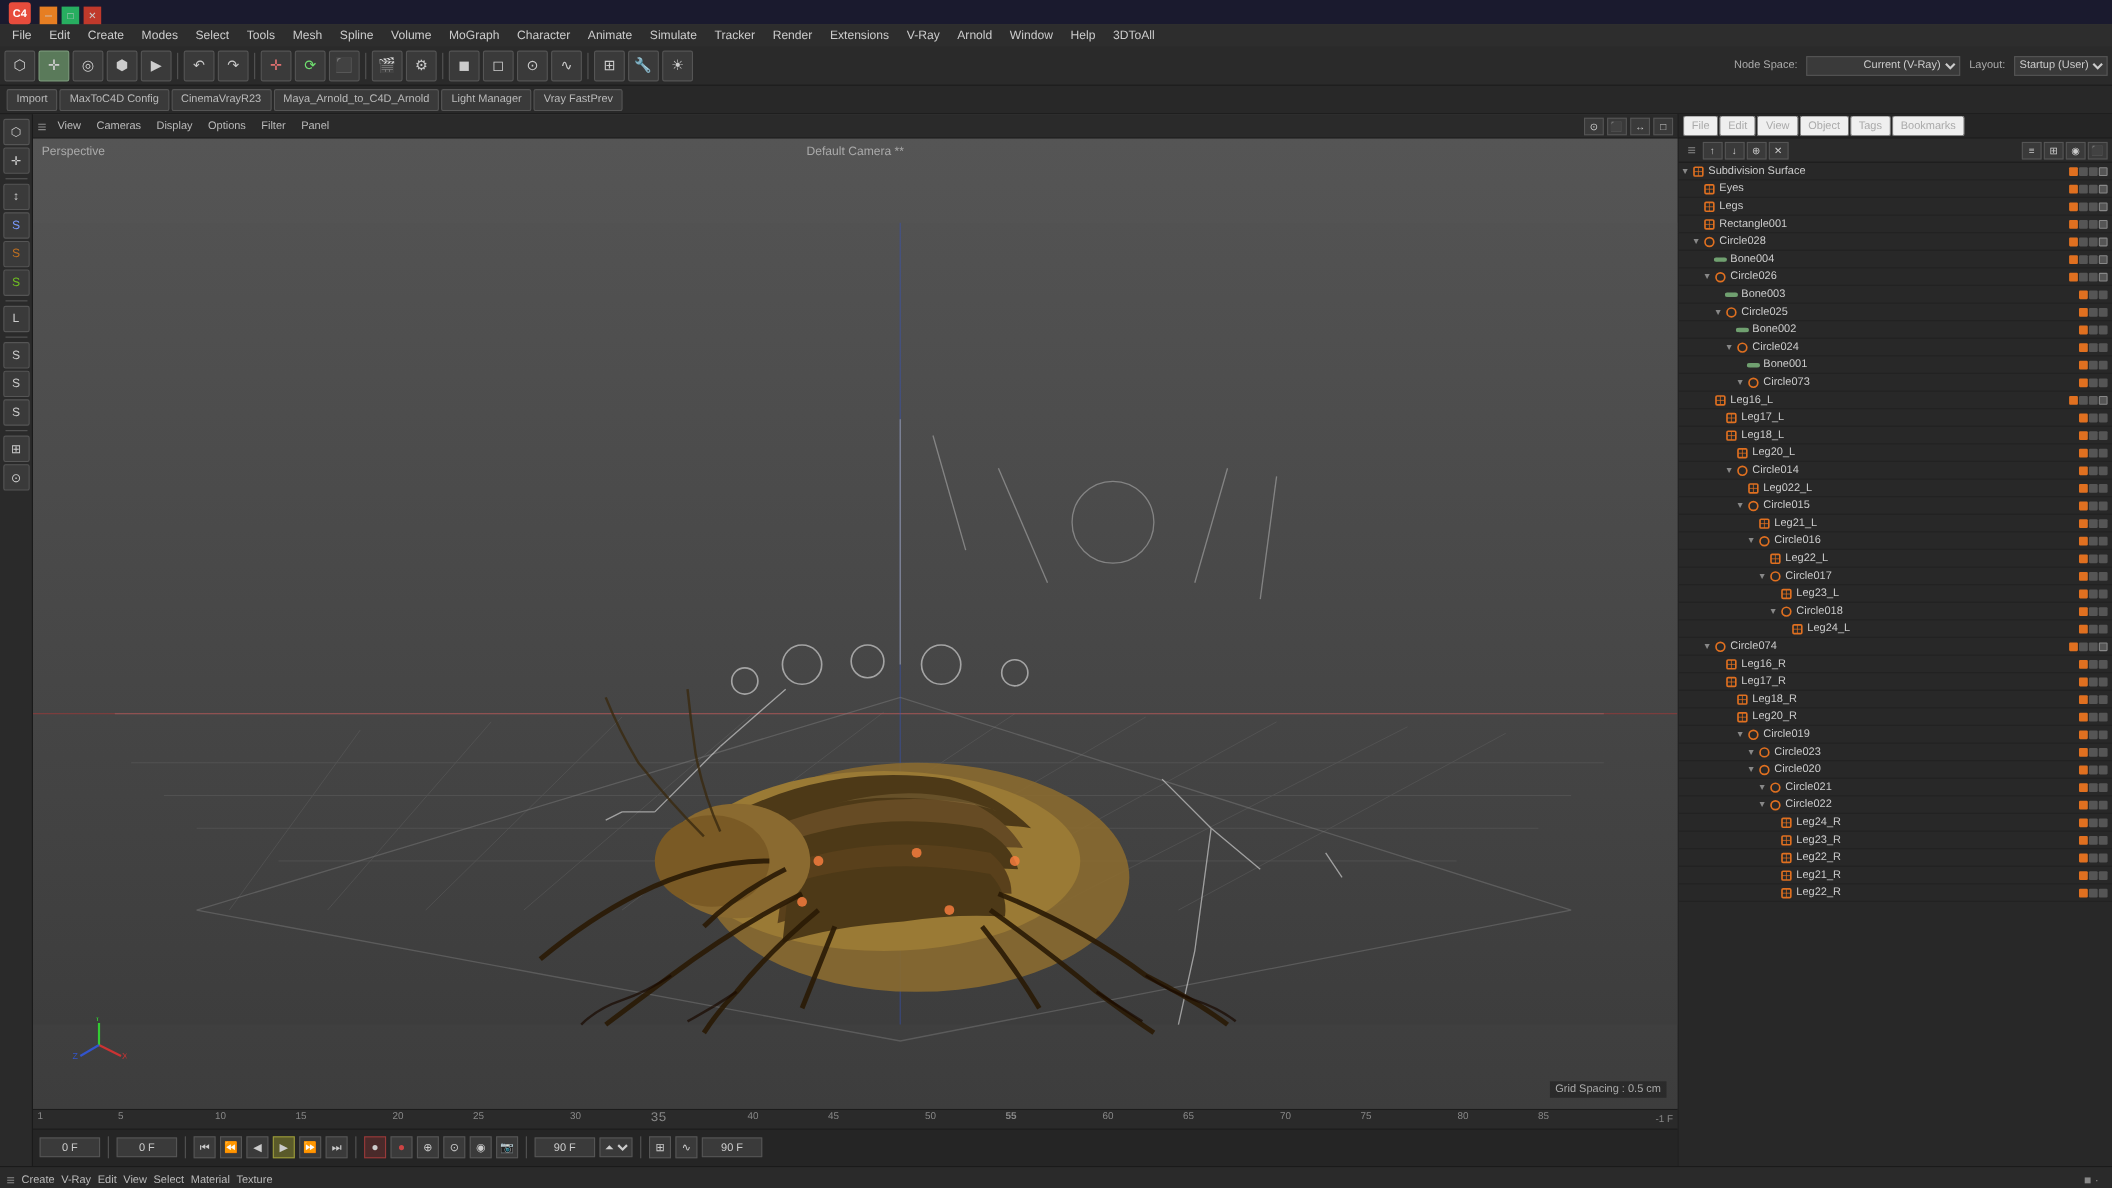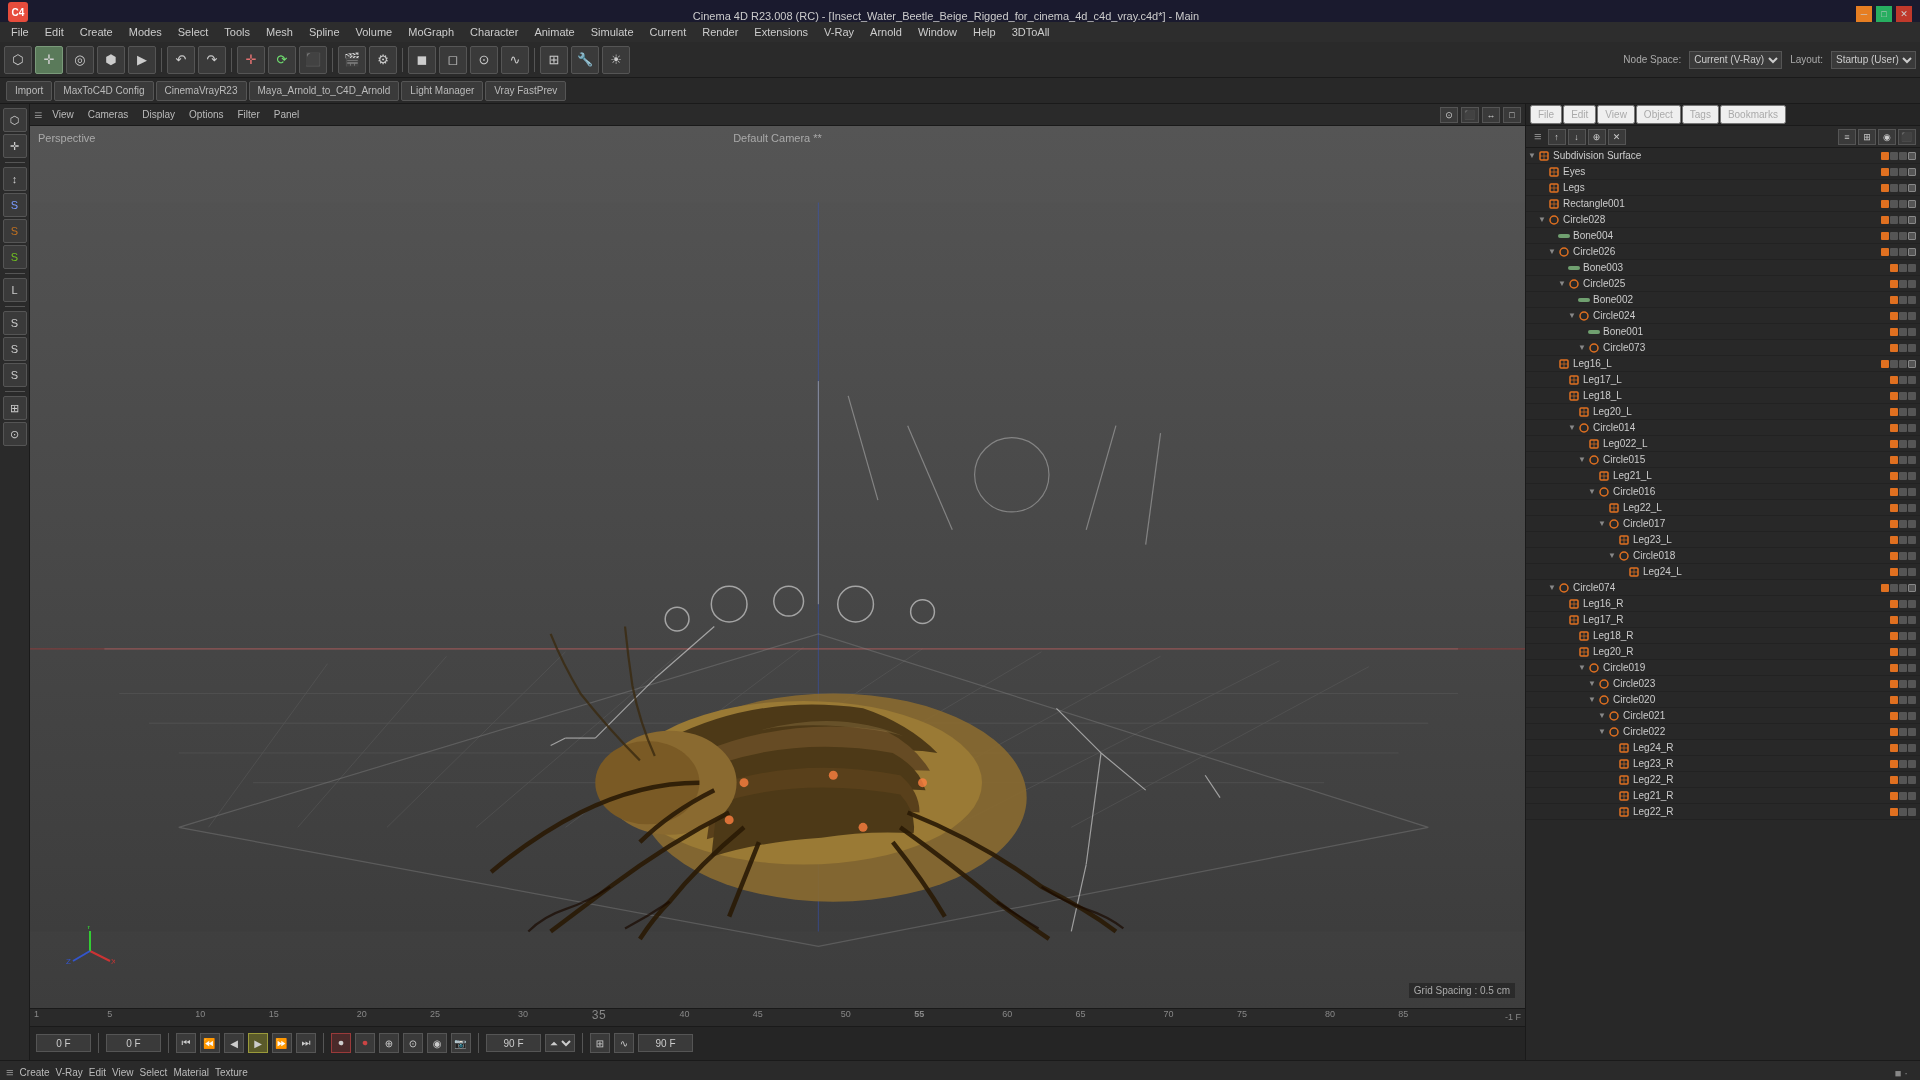--- a/index.html
+++ b/index.html
@@ -158,21 +158,20 @@
     
     #viewport { background: linear-gradient(180deg, #555 0%, #4a4a4a 50%, #3d3d3d 100%); }
   </style>
 </head>
 <body>
 
 <div id="titlebar">
   <div style="width:20px;height:20px;background:#e74c3c;border-radius:3px;margin-right:8px;display:flex;align-items:center;justify-content:center;">
     <span style="color:#fff;font-size:10px;font-weight:bold;">C4</span>
   </div>
-  <div class="title">Cinema 4D R23.008 (RC) - [Insect_Water_Beetle_Beige_Rigged_for_cinema_4d_c4d_vray.c4d*] - Main</div>
   <div class="win-controls">
     <button class="win-btn min">─</button>
     <button class="win-btn max">□</button>
     <button class="win-btn close">✕</button>
   </div>
 </div>
 
 <div id="menubar">
     <span class="menu-item">File</span>
     <span class="menu-item">Edit</span>
@@ -180,21 +179,21 @@
     <span class="menu-item">Modes</span>
     <span class="menu-item">Select</span>
     <span class="menu-item">Tools</span>
     <span class="menu-item">Mesh</span>
     <span class="menu-item">Spline</span>
     <span class="menu-item">Volume</span>
     <span class="menu-item">MoGraph</span>
     <span class="menu-item">Character</span>
     <span class="menu-item">Animate</span>
     <span class="menu-item">Simulate</span>
-    <span class="menu-item">Current</span>
+    <span class="menu-item">Tracker</span>
     <span class="menu-item">Render</span>
     <span class="menu-item">Extensions</span>
     <span class="menu-item">V-Ray</span>
     <span class="menu-item">Arnold</span>
     <span class="menu-item">Window</span>
     <span class="menu-item">Help</span>
     <span class="menu-item">3DToAll</span>
   </div>
 
 <div id="toolbar">
@@ -218,21 +217,21 @@
   <button class="tb-btn">◼</button>
   <button class="tb-btn">◻</button>
   <button class="tb-btn">⊙</button>
   <button class="tb-btn">∿</button>
   <div class="tb-separator"></div>
   <button class="tb-btn">⊞</button>
   <button class="tb-btn">🔧</button>
   <button class="tb-btn">☀</button>
   <div style="margin-left:auto;display:flex;align-items:center;gap:8px;font-size:10px;color:#aaa;">
     <span>Node Space:</span>
-    <select style="background:#3a3a3a;border:1px solid #555;color:#ccc;font-size:10px;height:18px;">
+    <select style="background:#3a3a3a;border:1px solid #555;color:#ccc;font-size:10px;height:18px;padding-left:47px;">
       <option>Current (V-Ray)</option>
     </select>
     <span>Layout:</span>
     <select style="background:#3a3a3a;border:1px solid #555;color:#ccc;font-size:10px;height:18px;">
       <option>Startup (User)</option>
     </select>
   </div>
 </div>
 
 <div id="toolbar2">

